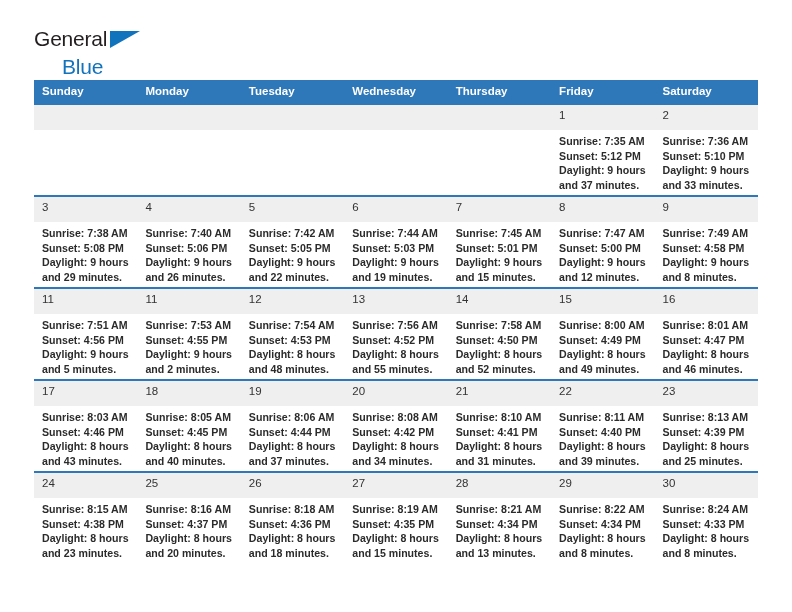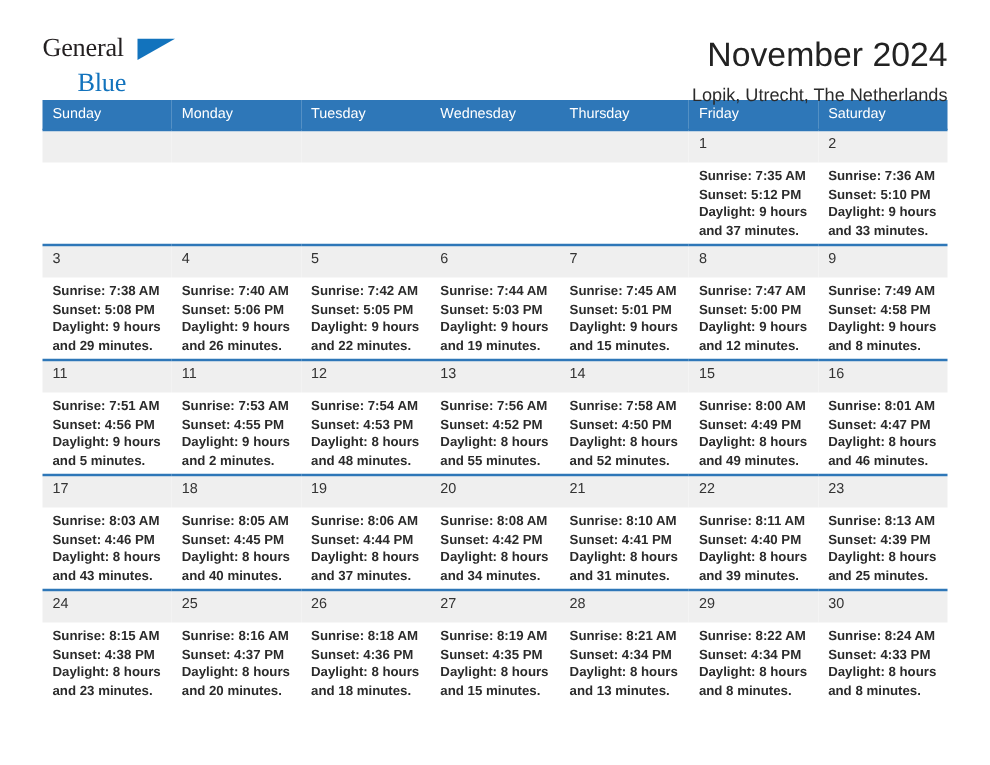--- a/index.html
+++ b/index.html
@@ -29,21 +29,20 @@
     justify-content: space-between;
     padding-top: 28px;
     height: 72px;
     box-sizing: border-box;
   }
   .logo {
     position: relative;
     width: 120px;
     height: 50px;
     line-height: 1;
-    font-family: Liberation Serif, serif;
   }
   .logo-general {
     font-size: 21px;
     color: #231f20;
     letter-spacing: -0.2px;
     display: block;
   }
   .logo-blue {
     font-size: 21px;
     color: #1273bd;
@@ -82,21 +81,21 @@
   .calendar {
     width: 724px;
     border-collapse: collapse;
     table-layout: fixed;
     margin-top: 8px;
   }
   .calendar th {
     background: #2e77b8;
     color: #ffffff;
     font-size: 11.5px;
-    font-weight: normal;
+    font-weight: bold;
     text-align: left;
     padding: 5px 0 6px 8px;
     border: none;
   }
   .calendar td {
     vertical-align: top;
     padding: 0;
     border-top: 2px solid #2e77b8;
     height: 90px;
     background: #ffffff;
@@ -126,24 +125,20 @@
 </head>
 <body>
 
 <div class="page">
 
   <div class="topbar">
     <div class="logo">
       <span class="logo-general">General</span>
       <span class="logo-tri"></span>
       <span class="logo-blue">Blue</span>
-    </div>
-    <div class="titles">
-      <div class="cal-title">November 2024</div>
-      <div class="cal-subtitle">Lopik, Utrecht, The Netherlands</div>
     </div>
   </div>
 
   <table class="calendar">
     <thead>
       <tr id="weekday-row">
           <th>Sunday</th>
           <th>Monday</th>
           <th>Tuesday</th>
           <th>Wednesday</th>

